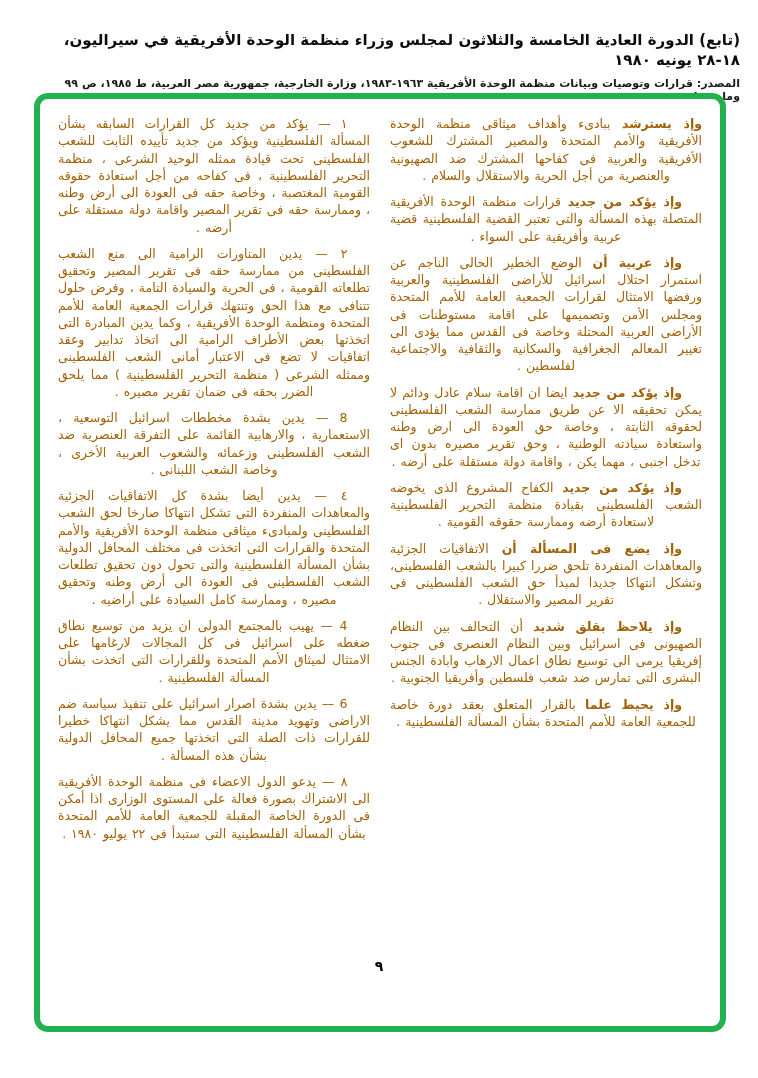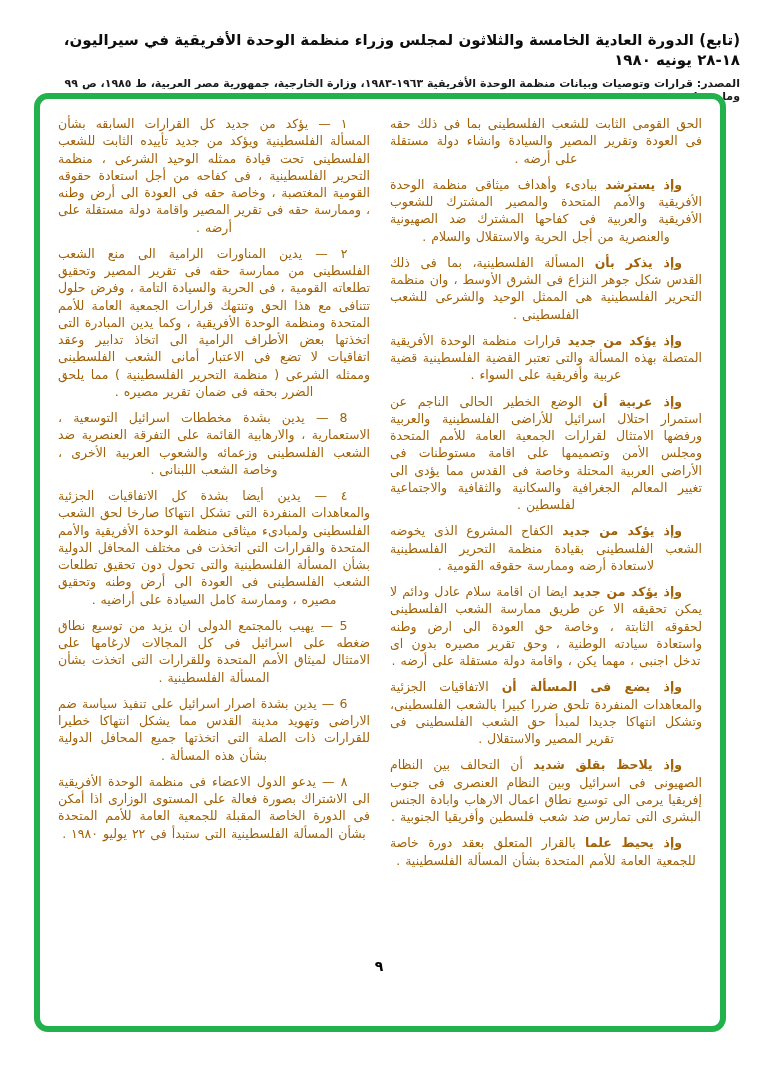--- a/index.html
+++ b/index.html
@@ -68,38 +68,36 @@
 
   <div class="header">
     <div class="header-title">(تابع) الدورة العادية الخامسة والثلاثون لمجلس وزراء منظمة الوحدة الأفريقية في سيراليون، ١٨-٢٨ يونيه ١٩٨٠</div>
     <div class="header-source">المصدر: قرارات وتوصيات وبيانات منظمة الوحدة الأفريقية ١٩٦٣-١٩٨٣، وزارة الخارجية، جمهورية مصر العربية، ط ١٩٨٥، ص ٩٩ ومابعدها</div>
   </div>
 
   <div class="green-box">
     <div class="columns">
 
       <section class="col right-col">
-        <p><b></b><span>الحق القومى الثابت للشعب الفلسطينى بما فى ذلك حقه فى العودة وتقرير المصير والسيادة وانشاء دولة مستقلة على أرضه .</span></p>
         <p><b>وإذ يسترشد</b><span> ببادىء وأهداف ميثاقى منظمة الوحدة الأفريقية والأمم المتحدة والمصير المشترك للشعوب الأفريقية والعربية فى كفاحها المشترك ضد الصهيونية والعنصرية من أجل الحرية والاستقلال والسلام .</span></p>
-        <p><b>وإذ يذكر بأن</b><span> المسألة الفلسطينية، بما فى ذلك القدس شكل جوهر النزاع فى الشرق الأوسط ، وان منظمة التحرير الفلسطينية هى الممثل الوحيد والشرعى للشعب الفلسطينى .</span></p>
         <p><b>وإذ يؤكد من جديد</b><span> قرارات منظمة الوحدة الأفريقية المتصلة بهذه المسألة والتى تعتبر القضية الفلسطينية قضية عربية وأفريقية على السواء .</span></p>
         <p><b>وإذ عربية أن</b><span> الوضع الخطير الحالى الناجم عن استمرار احتلال اسرائيل للأراضى الفلسطينية والعربية ورفضها الامتثال لقرارات الجمعية العامة للأمم المتحدة ومجلس الأمن وتصميمها على اقامة مستوطنات فى الأراضى العربية المحتلة وخاصة فى القدس مما يؤدى الى تغيير المعالم الجغرافية والسكانية والثقافية والاجتماعية لفلسطين .</span></p>
+        <p><b>وإذ يؤكد من جديد</b><span> ايضا ان اقامة سلام عادل ودائم لا يمكن تحقيقه الا عن طريق ممارسة الشعب الفلسطينى لحقوقه الثابتة ، وخاصة حق العودة الى ارض وطنه واستعادة سيادته الوطنية ، وحق تقرير مصيره بدون اى تدخل اجنبى ، مهما يكن ، واقامة دولة مستقلة على أرضه .</span></p>
         <p><b>وإذ يؤكد من جديد</b><span> الكفاح المشروع الذى يخوضه الشعب الفلسطينى بقيادة منظمة التحرير الفلسطينية لاستعادة أرضه وممارسة حقوقه القومية .</span></p>
-        <p><b>وإذ يؤكد من جديد</b><span> ايضا ان اقامة سلام عادل ودائم لا يمكن تحقيقه الا عن طريق ممارسة الشعب الفلسطينى لحقوقه الثابتة ، وخاصة حق العودة الى ارض وطنه واستعادة سيادته الوطنية ، وحق تقرير مصيره بدون اى تدخل اجنبى ، مهما يكن ، واقامة دولة مستقلة على أرضه .</span></p>
         <p><b>وإذ يضع فى المسألة أن</b><span> الاتفاقيات الجزئية والمعاهدات المنفردة تلحق ضررا كبيرا بالشعب الفلسطينى، وتشكل انتهاكا جديدا لمبدأ حق الشعب الفلسطينى فى تقرير المصير والاستقلال .</span></p>
         <p><b>وإذ يلاحظ بقلق شديد</b><span> أن التحالف بين النظام الصهيونى فى اسرائيل وبين النظام العنصرى فى جنوب إفريقيا يرمى الى توسيع نطاق اعمال الارهاب وابادة الجنس البشرى التى تمارس ضد شعب فلسطين وأفريقيا الجنوبية .</span></p>
         <p><b>وإذ يحيط علما</b><span> بالقرار المتعلق بعقد دورة خاصة للجمعية العامة للأمم المتحدة بشأن المسألة الفلسطينية .</span></p>
       </section>
 
       <section class="col left-col">
         <p>١ — يؤكد من جديد كل القرارات السابقه بشأن المسألة الفلسطينية ويؤكد من جديد تأييده الثابت للشعب الفلسطينى تحت قيادة ممثله الوحيد الشرعى ، منظمة التحرير الفلسطينية ، فى كفاحه من أجل استعادة حقوقه القومية المغتصبة ، وخاصة حقه فى العودة الى أرض وطنه ، وممارسة حقه فى تقرير المصير واقامة دولة مستقلة على أرضه .</p>
         <p>٢ — يدين المناورات الرامية الى منع الشعب الفلسطينى من ممارسة حقه فى تقرير المصير وتحقيق تطلعاته القومية ، فى الحرية والسيادة التامة ، وفرض حلول تتنافى مع هذا الحق وتنتهك قرارات الجمعية العامة للأمم المتحدة ومنظمة الوحدة الأفريقية ، وكما يدين المبادرة التى اتخذتها بعض الأطراف الرامية الى اتخاذ تدابير وعقد اتفاقيات لا تضع فى الاعتبار أمانى الشعب الفلسطينى وممثله الشرعى ( منظمة التحرير الفلسطينية ) مما يلحق الضرر بحقه فى ضمان تقرير مصيره .</p>
         <p>8 — يدين بشدة مخططات اسرائيل التوسعية ، الاستعمارية ، والارهابية القائمة على التفرقة العنصرية ضد الشعب الفلسطينى وزعمائه والشعوب العربية الأخرى ، وخاصة الشعب اللبنانى .</p>
         <p>٤ — يدين أيضا بشدة كل الاتفاقيات الجزئية والمعاهدات المنفردة التى تشكل انتهاكا صارخا لحق الشعب الفلسطينى ولمبادىء ميثاقى منظمة الوحدة الأفريقية والأمم المتحدة والقرارات التى اتخذت فى مختلف المحافل الدولية بشأن المسألة الفلسطينية والتى تحول دون تحقيق تطلعات الشعب الفلسطينى فى العودة الى أرض وطنه وتحقيق مصيره ، وممارسة كامل السيادة على أراضيه .</p>
-        <p>5 — يهيب بالمجتمع الدولى ان يزيد من توسيع نطاق ضغطه على اسرائيل فى كل المجالات لارغامها على الامتثال لميثاق الأمم المتحدة وللقرارات التى اتخذت بشأن المسألة الفلسطينية .</p>
+        <p>4 — يهيب بالمجتمع الدولى ان يزيد من توسيع نطاق ضغطه على اسرائيل فى كل المجالات لارغامها على الامتثال لميثاق الأمم المتحدة وللقرارات التى اتخذت بشأن المسألة الفلسطينية .</p>
         <p>6 — يدين بشدة اصرار اسرائيل على تنفيذ سياسة ضم الاراضى وتهويد مدينة القدس مما يشكل انتهاكا خطيرا للقرارات ذات الصلة التى اتخذتها جميع المحافل الدولية بشأن هذه المسألة .</p>
         <p>٨ — يدعو الدول الاعضاء فى منظمة الوحدة الأفريقية الى الاشتراك بصورة فعالة على المستوى الوزارى اذا أمكن فى الدورة الخاصة المقبلة للجمعية العامة للأمم المتحدة بشأن المسألة الفلسطينية التى ستبدأ فى ٢٢ يوليو ١٩٨٠ .</p>
       </section>
 
     </div>
   </div>
 
   <div class="page-number">٩</div>
 
 </div>

